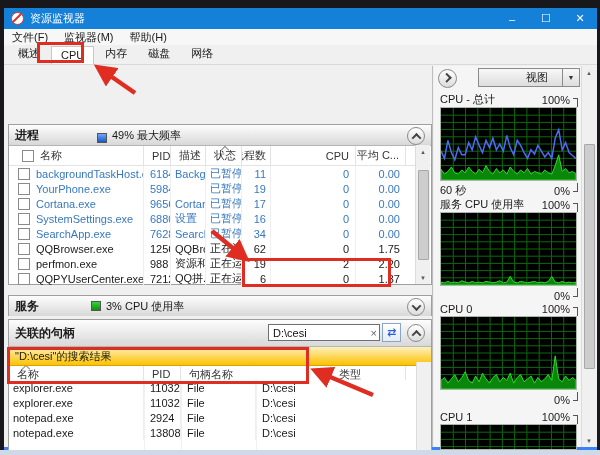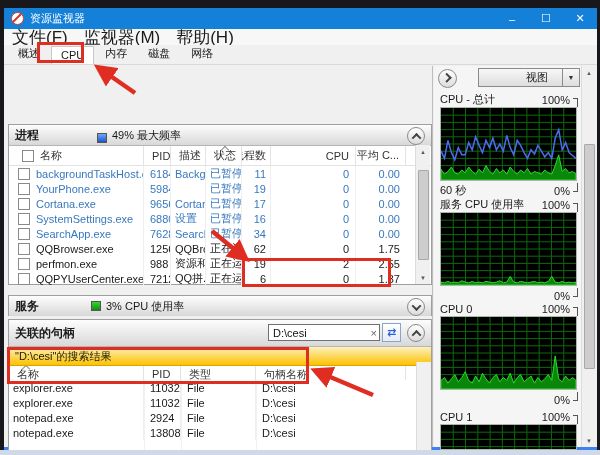--- a/index.html
+++ b/index.html
@@ -20,21 +20,21 @@
   
   .titlebar{position:absolute;left:0;top:0;width:100%;height:21px;background:#1580d8;display:flex;align-items:center;}
   .app-icon{width:11px;height:11px;border-radius:50%;background:#fff;border:1.5px solid #d03a2a;margin-left:7px;position:relative;flex:0 0 auto;}
   .app-icon::after{content:"";position:absolute;left:-1px;top:4px;width:12px;height:2px;background:#d03a2a;transform:rotate(-45deg);}
   .title-text{color:#fff;font-size:11px;margin-left:6px;}
   .win-controls{margin-left:auto;display:flex;height:100%;}
   .win-btn{width:34px;height:100%;display:flex;align-items:center;justify-content:center;color:#fff;font-size:11px;}
 
   
   .menubar{position:absolute;left:0;top:21px;width:100%;height:16px;background:#f7f7f7;display:flex;align-items:center;padding-left:8px;box-sizing:border-box;}
-  .menu-item{margin-right:16px;font-size:17px;text-align:center;}
+  .menu-item{margin-right:16px;font-size:11px;text-align:center;}
 
   
   .tabbar{position:absolute;left:0;top:37px;width:100%;height:20px;background:#f0f0f0;border-bottom:1px solid #d9d9d9;display:flex;align-items:flex-end;padding-left:4px;box-sizing:border-box;}
   .tab{padding:2px 9px 3px 9px;margin-right:1px;font-size:11px;border:1px solid transparent;border-bottom:none;}
   .tab.active{background:#fff;border-color:#c8c8c8;position:relative;z-index:2;}
 
   
   .content{position:absolute;left:0;top:58px;width:100%;height:381px;background:#f0f0f0;}
   .left-panel{position:absolute;left:4px;top:0;width:424px;height:381px;}
   .right-panel{position:absolute;left:430px;top:0;width:162px;height:381px;background:#f5f5f5;}
@@ -249,21 +249,21 @@
             <div class="trow">
     <span class="cell c-name">
                 <span class="cb"></span>
                 <span>perfmon.exe</span>
               </span>
     <span class="cell c-pid">988</span>
     <span class="cell c-desc">资源和...</span>
     <span class="cell c-status">正在运行</span>
     <span class="cell c-threads">19</span>
     <span class="cell c-cpu">2</span>
-    <span class="cell c-avg">2.55</span>
+    <span class="cell c-avg">2.20</span>
   </div>
             <div class="trow">
     <span class="cell c-name">
                 <span class="cb"></span>
                 <span>QQPYUserCenter.exe</span>
               </span>
     <span class="cell c-pid">7212</span>
     <span class="cell c-desc">QQ拼...</span>
     <span class="cell c-status">正在运行</span>
     <span class="cell c-threads">6</span>
@@ -303,22 +303,22 @@
               <span class="chev chev-up"></span>
             </span>
         </div>
         <div class="result-banner">"D:\cesi"的搜索结果</div>
         <div class="thead" id="handles-thead">
           <span class="cell h-name">
               <span>名称</span>
               <span class="sort-caret" style="left:14px;top:0;"></span>
             </span>
           <span class="cell h-pid">PID</span>
+          <span class="cell h-handle">句柄名称</span>
           <span class="cell h-type">类型</span>
-          <span class="cell h-handle">句柄名称</span>
         </div>
         <div class="handles-list" id="handle-rows">
             <div class="trow">
     <span class="cell h-name">explorer.exe</span>
     <span class="cell h-pid">11032</span>
     <span class="cell h-type">File</span>
     <span class="cell h-handle">D:\cesi</span>
   </div>
             <div class="trow">
     <span class="cell h-name">explorer.exe</span>

